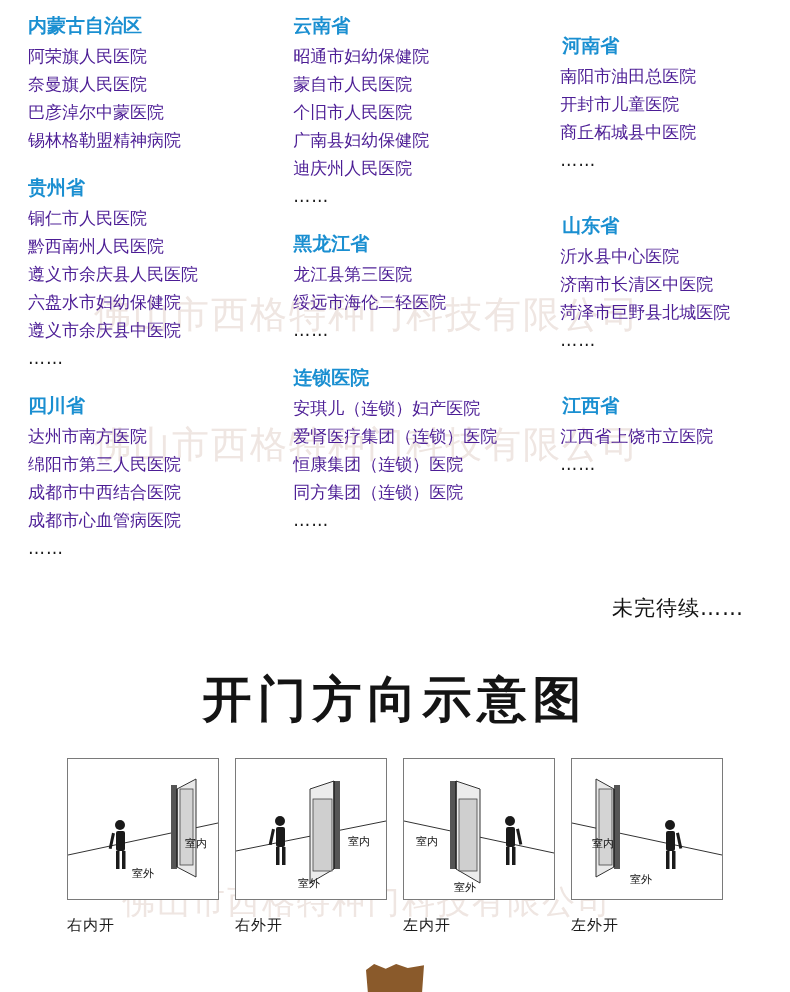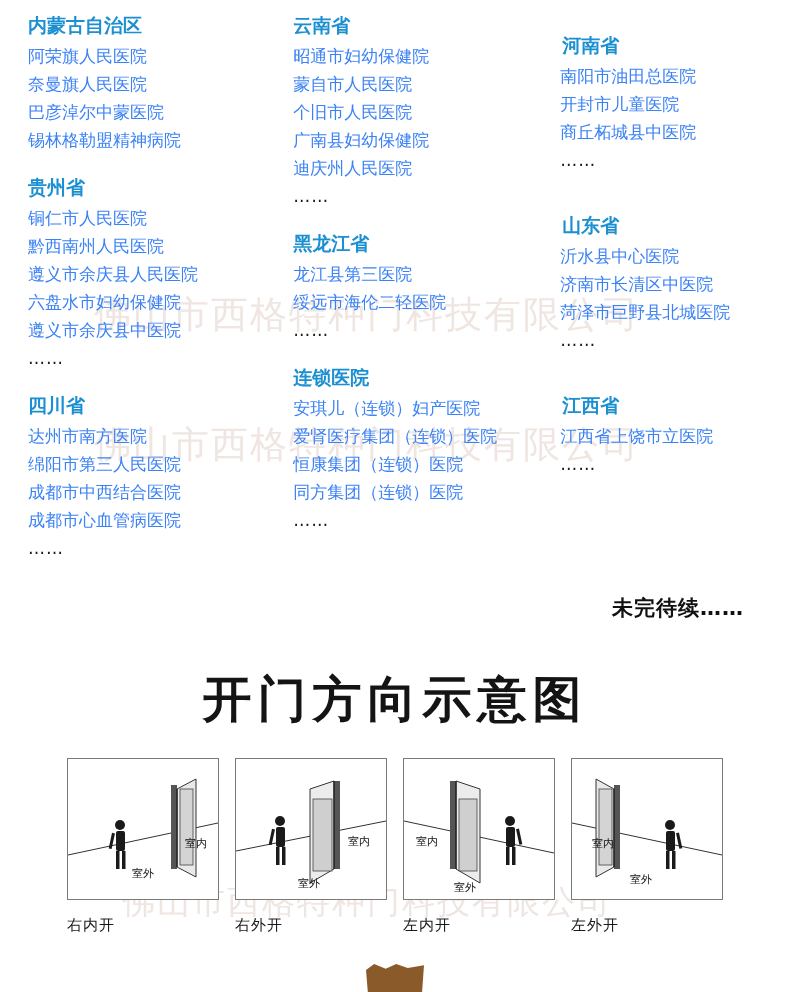--- a/index.html
+++ b/index.html
@@ -53,40 +53,40 @@
 
   .group { margin-bottom: 18px; }
   .group-title {
     color: #1a8fd1;
     font-size: 19px;
     font-weight: bold;
     line-height: 30px;
     margin-bottom: 2px;
   }
   .item {
-    color: #3b82f6;
+    color: #4c1d95;
     font-size: 17px;
     line-height: 28px;
     white-space: nowrap;
   }
   .ellipsis {
     color: #1a1a1a;
     font-size: 17px;
     line-height: 28px;
     letter-spacing: 1px;
   }
   .col-3 .group { margin-bottom: 26px; }
   .col-3 .group-title { padding-left: 2px; }
 
   .tbc {
     position: relative;
     z-index: 2;
     text-align: left;
     font-size: 21px;
-    font-weight: bold;
+    font-weight: normal;
     color: #111;
     margin: 14px 0 0 612px;
     letter-spacing: 1px;
     white-space: nowrap;
   }
 
   
   .door-section {
     position: relative;
     z-index: 2;

